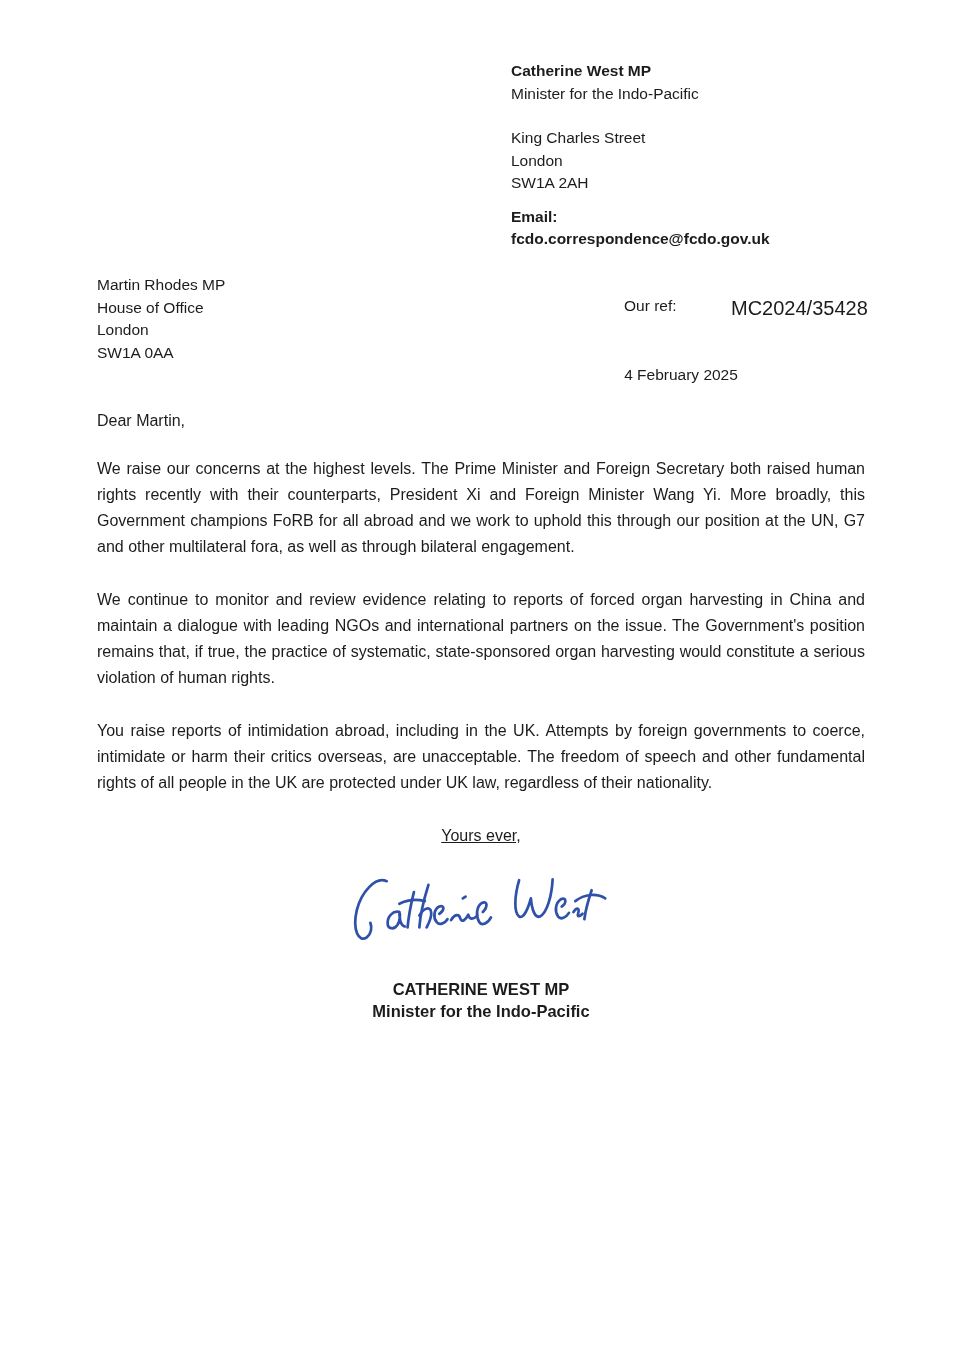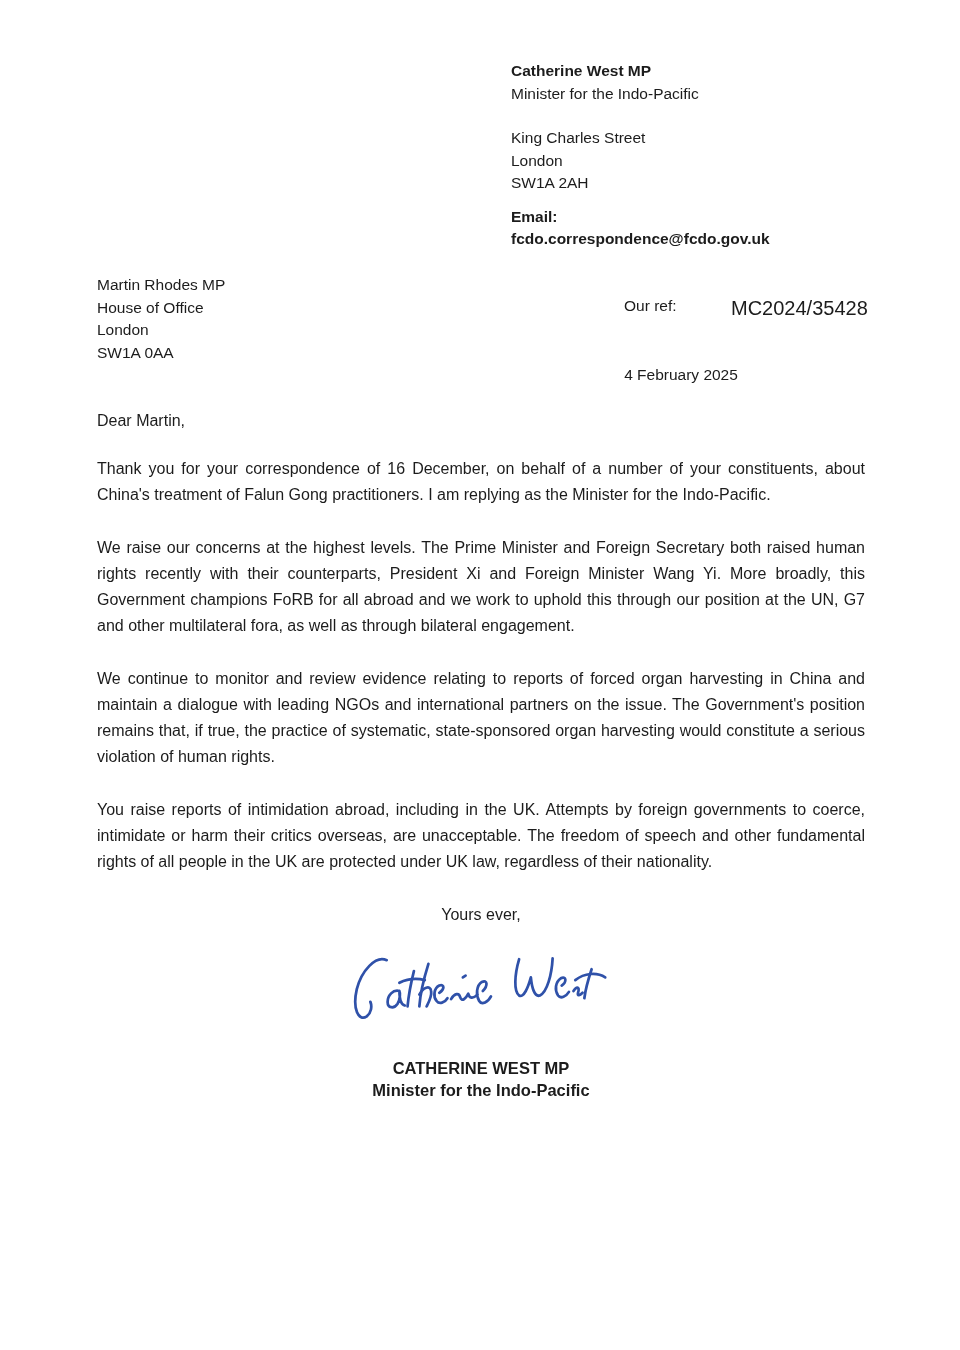--- a/index.html
+++ b/index.html
@@ -26,21 +26,21 @@
   .ref-label{position:absolute;left:624px;top:297px;font-size:15.5px;}
   .ref-value{position:absolute;left:731px;top:297px;font-size:20px;}
   .date{position:absolute;left:497px;top:366px;width:368px;text-align:center;font-size:15.5px;}
   .salutation{position:absolute;left:97px;top:412px;font-size:16px;}
   
   .body{position:absolute;left:97px;top:456px;width:768px;
     font-size:16px;line-height:26px;text-align:justify;}
   .body p{margin:0 0 27px 0;}
   
   .closing{text-align:center;}
-  .valediction{margin:0 0 0 0;text-align:center;}
+  .valediction{margin:0 0 0 0;text-align:center;text-decoration:underline;}
   .signature{display:block;margin:-10px auto 0 auto;}
   .signatory{margin-top:20px;font-size:16.5px;line-height:22px;font-weight:bold;}
 </style>
 </head>
 <body>
 
 <div class="page">
 
 
   <div class="contact">
@@ -62,21 +62,20 @@
     <div>SW1A 0AA</div>
   </div>
 
   <div class="ref-label">Our ref:</div>
   <div class="ref-value">MC2024/35428</div>
   <div class="date">4 February 2025</div>
 
   <div class="salutation">Dear Martin,</div>
 
   <div class="body">
-    <p>Thank you for your correspondence of 16 December, on behalf of a number of your constituents, about China's treatment of Falun Gong practitioners. I am replying as the Minister for the Indo-Pacific.</p>
     <p>We raise our concerns at the highest levels. The Prime Minister and Foreign Secretary both raised human rights recently with their counterparts, President Xi and Foreign Minister Wang Yi. More broadly, this Government champions FoRB for all abroad and we work to uphold this through our position at the UN, G7 and other multilateral fora, as well as through bilateral engagement.</p>
     <p>We continue to monitor and review evidence relating to reports of forced organ harvesting in China and maintain a dialogue with leading NGOs and international partners on the issue. The Government's position remains that, if true, the practice of systematic, state-sponsored organ harvesting would constitute a serious violation of human rights.</p>
     <p>You raise reports of intimidation abroad, including in the UK. Attempts by foreign governments to coerce, intimidate or harm their critics overseas, are unacceptable. The freedom of speech and other fundamental rights of all people in the UK are protected under UK law, regardless of their nationality.</p>
 
     <div class="closing">
       <p class="valediction">Yours ever,</p>
 
       <svg class="signature" width="272" height="92" viewBox="0 0 300 100" aria-hidden="true">
         <g fill="none" stroke="#2f51a9" stroke-width="3" stroke-linecap="round" stroke-linejoin="round">
 

